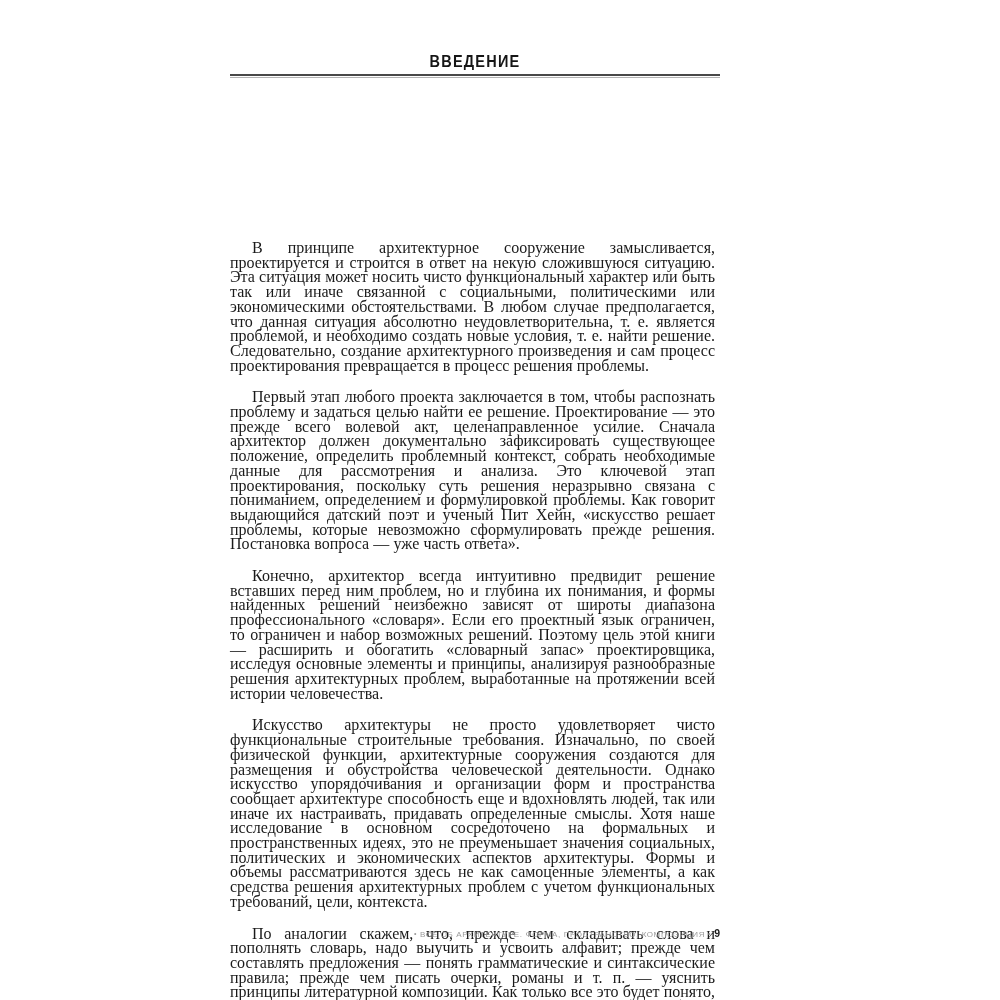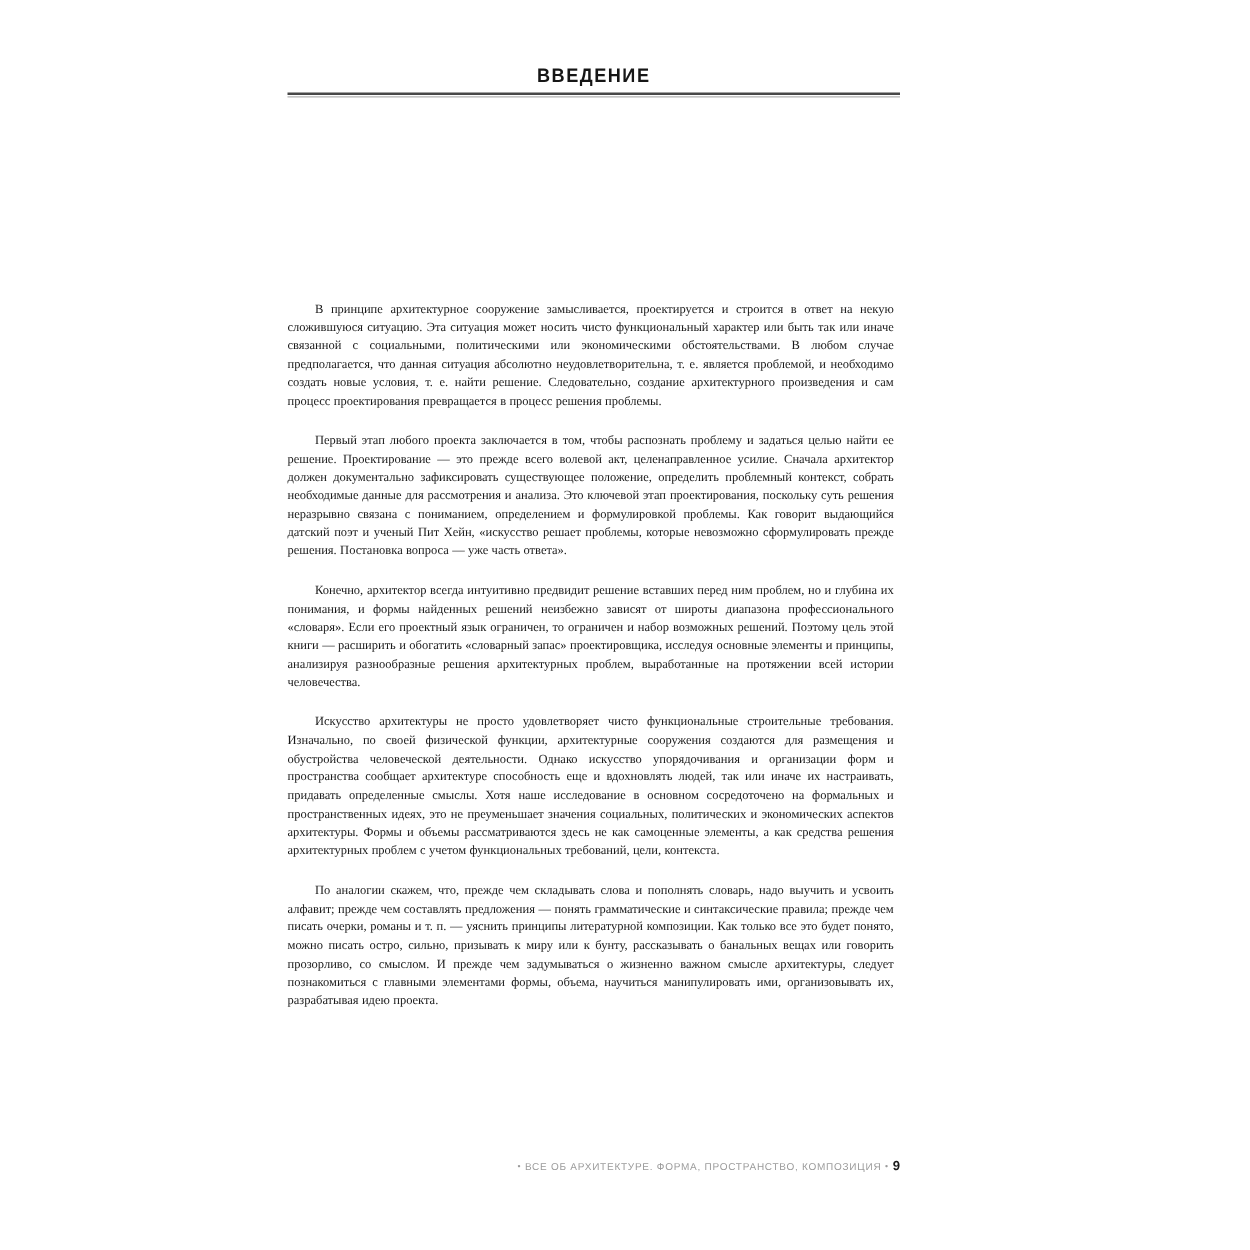--- a/index.html
+++ b/index.html
@@ -55,21 +55,21 @@
   }
   .body-text {
     position: absolute;
     top: 241px;
     left: 0;
     width: 100%;
     color: #1a1a1a;
   }
   .body-text p {
     margin: 0 5px 17px 0;
-    font-size: 10px;
+    font-size: 16px;
     line-height: 14.7px;
     text-align: justify;
     text-indent: 22px;
     hyphens: auto;
     -webkit-hyphens: auto;
     word-spacing: 0.2px;
   }
   .footer {
     position: absolute;
     top: 927px;

